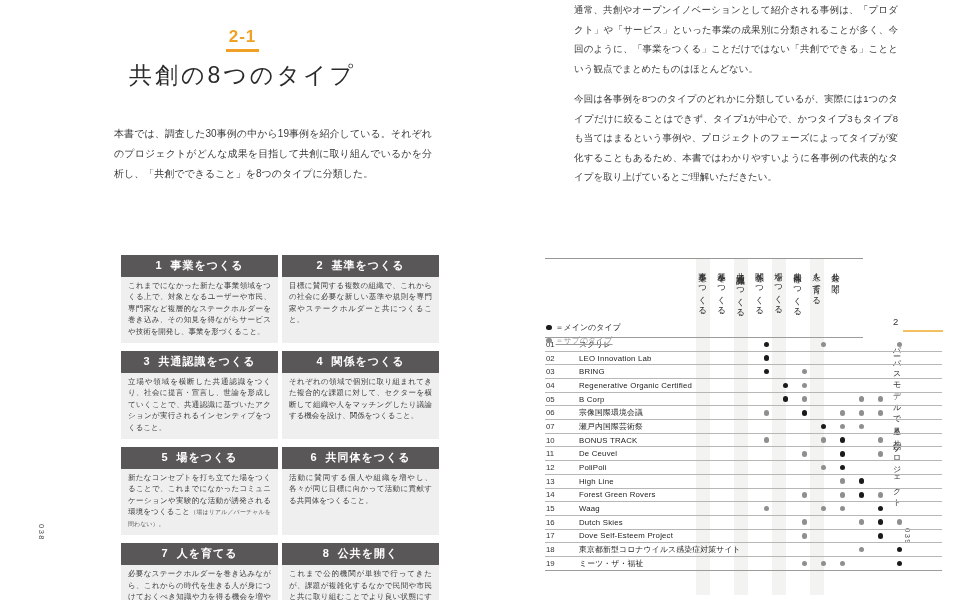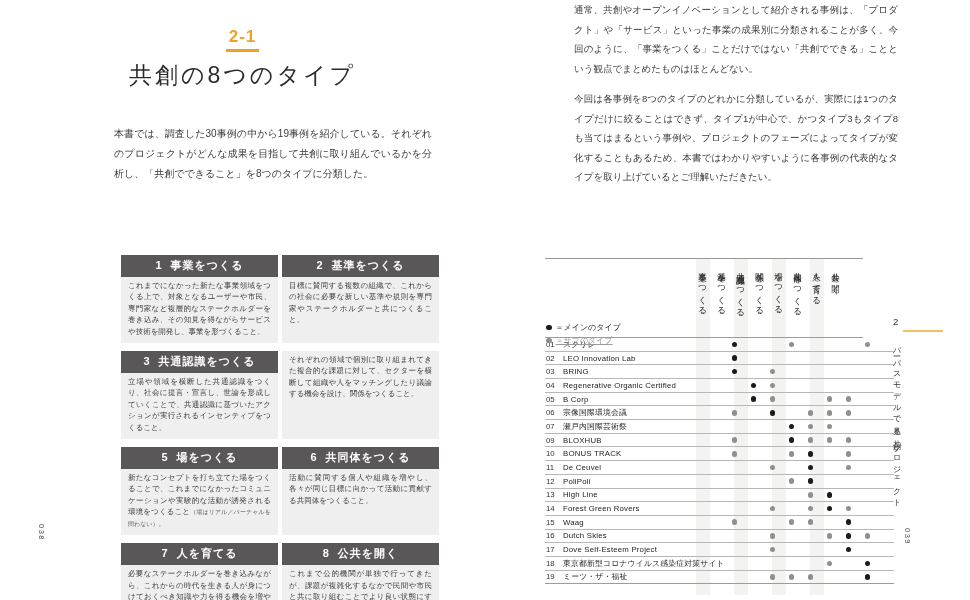--- a/index.html
+++ b/index.html
@@ -45,21 +45,21 @@
   .legend{position:absolute;left:1px;top:46px;z-index:2;margin-top:16px;}
   .legend-item{display:flex;align-items:center;height:13px;font-size:8px;color:#2c2c2c;}
   .legend-item.sub{color:#9a9a9a;text-decoration:underline;}
   .dot{width:5.5px;height:5.5px;border-radius:50%;display:inline-block;flex:0 0 auto;}
   .dot.main{background:var(--maindot);}
   .dot.sub{background:var(--subdot);}
   .legend .dot{margin-right:4px;}
 
   .m-rows{position:absolute;left:0;top:78px;width:318px;height:260px;display:grid;
     grid-template-rows:repeat(19,1fr);border-top:1px solid #9c9c9c;z-index:1;}
-  .m-row{display:flex;align-items:center;border-bottom:1px solid #b7b7b7;box-sizing:border-box;}
+  .m-row{display:flex;align-items:center;border-bottom:1px solid #b7b7b7;box-sizing:border-box;gap:16px;}
   .m-row:last-child{border-bottom:1px solid #9c9c9c;}
   .m-no{width:17px;flex:0 0 auto;font-size:7.8px;color:#333;padding-left:1px;}
   .m-name{flex:1 1 auto;font-size:7.8px;color:#222;white-space:nowrap;overflow:hidden;letter-spacing:0.2px;}
   .m-cells{display:flex;flex:0 0 auto;width:152px;}
   .m-cell{width:19px;display:flex;justify-content:center;align-items:center;}
   .m-spacer{width:17px;flex:0 0 auto;}
 
   .chapter-num{position:absolute;left:893px;top:316px;font-size:9.5px;color:#333;}
   .chapter-line{position:absolute;left:903px;top:330px;width:40px;height:2px;background:var(--chapline);}
   .chapter-title{position:absolute;left:890px;top:341px;writing-mode:vertical-rl;
@@ -83,20 +83,21 @@
       </div>
       <div class="type-card">
         <div class="type-head"><span class="type-num">2</span><span>基準をつくる</span></div>
         <div class="type-body">目標に賛同する複数の組織で、これからの社会に必要な新しい基準や規則を専門家やステークホルダーと共につくること。</div>
       </div>
       <div class="type-card">
         <div class="type-head"><span class="type-num">3</span><span>共通認識をつくる</span></div>
         <div class="type-body">立場や領域を横断した共通認識をつくり、社会に提言・宣言し、世論を形成していくことで、共通認識に基づいたアクションが実行されるインセンティブをつくること。</div>
       </div>
       <div class="type-card">
+        <div class="type-head"><span class="type-num">4</span><span>関係をつくる</span></div>
         <div class="type-body">それぞれの領域で個別に取り組まれてきた複合的な課題に対して、セクターを横断して組織や人をマッチングしたり議論する機会を設け、関係をつくること。</div>
       </div>
       <div class="type-card">
         <div class="type-head"><span class="type-num">5</span><span>場をつくる</span></div>
         <div class="type-body">新たなコンセプトを打ち立てた場をつくることで、これまでになかったコミュニケーションや実験的な活動が誘発される環境をつくること<span class="type-note">（場はリアル／バーチャルを問わない）。</span></div>
       </div>
       <div class="type-card">
         <div class="type-head"><span class="type-num">6</span><span>共同体をつくる</span></div>
         <div class="type-body">活動に賛同する個人や組織を増やし、各々が同じ目標に向かって活動に貢献する共同体をつくること。</div>
       </div>
@@ -263,45 +264,20 @@
             <div class="m-cell">
               <span class="dot main"></span>
             </div>
             <div class="m-cell">
               <span class="dot sub"></span>
             </div>
             <div class="m-cell">
               <span class="dot sub"></span>
             </div>
             <div class="m-cell"></div>
-            <div class="m-cell"></div>
-          </div>
-          <span class="m-spacer"></span>
-        </div>
-        <div class="m-row">
-          <span class="m-no">09</span>
-          <span class="m-name">BLOXHUB</span>
-          <div class="m-cells">
-            <div class="m-cell">
-              <span class="dot sub"></span>
-            </div>
-            <div class="m-cell"></div>
-            <div class="m-cell"></div>
-            <div class="m-cell">
-              <span class="dot main"></span>
-            </div>
-            <div class="m-cell">
-              <span class="dot sub"></span>
-            </div>
-            <div class="m-cell">
-              <span class="dot sub"></span>
-            </div>
-            <div class="m-cell">
-              <span class="dot sub"></span>
-            </div>
             <div class="m-cell"></div>
           </div>
           <span class="m-spacer"></span>
         </div>
         <div class="m-row">
           <span class="m-no">10</span>
           <span class="m-name">BONUS TRACK</span>
           <div class="m-cells">
             <div class="m-cell">
               <span class="dot sub"></span>

